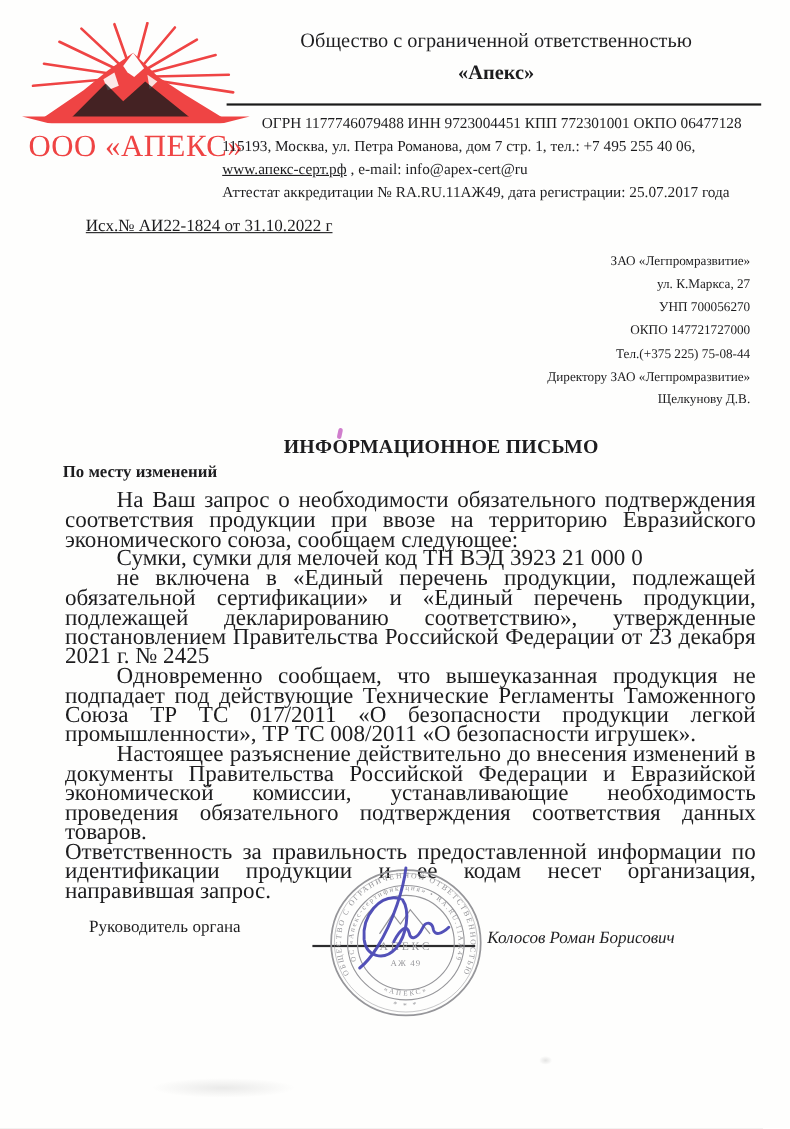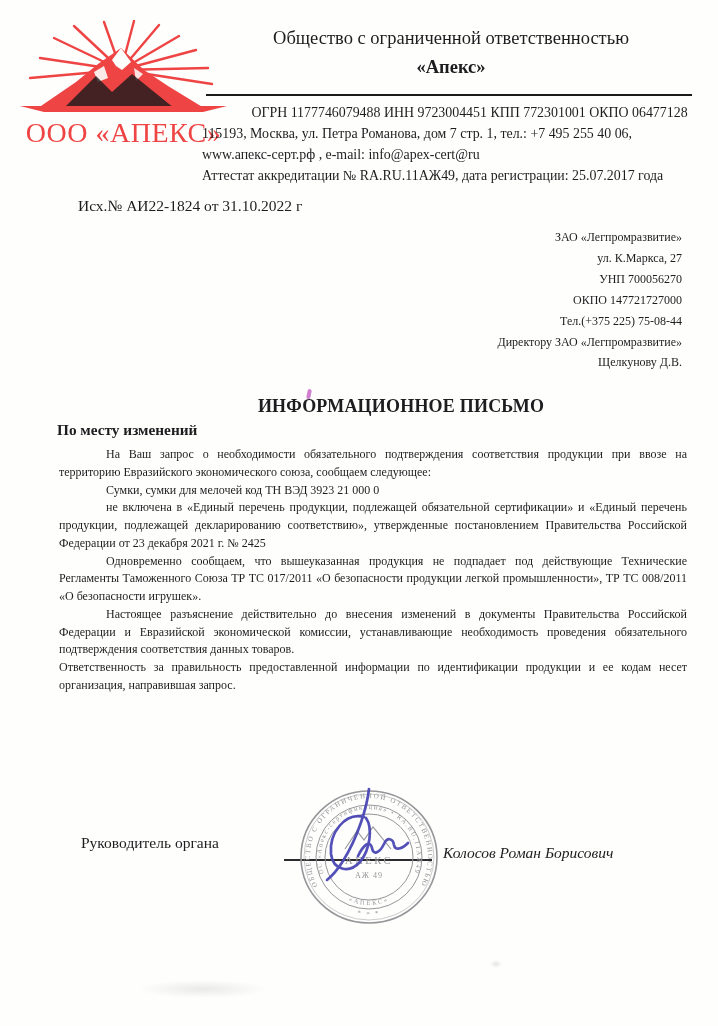--- a/index.html
+++ b/index.html
@@ -12,32 +12,32 @@
   .abs{position:absolute;}
 
   
   .logo-wrap{left:16px;top:20px;width:215px;}
   .logo-caption{font-size:28px;letter-spacing:.5px;margin-top:1px;text-align:center;white-space:nowrap;}
   .org-head{left:205px;top:27px;width:492px;text-align:center;line-height:1.25;}
   .org-type{font-size:18.5px;}
   .org-name{font-size:18.5px;font-weight:bold;margin-top:6px;}
   .head-divider{left:206px;top:94px;width:486px;height:2px;background:#1a1a1a;}
   .head-details{left:202px;top:103px;width:499px;font-size:13.9px;line-height:20.9px;}
-  .head-details .l1{text-indent:36px;text-align:center;}
-  .uline{margin-top:21px;}
+  .head-details .l1{text-indent:36px;}
+  .uline{text-decoration:underline;margin-top:21px;}
 
-  .ref-line{left:78px;top:197px;font-size:15.5px;}
+  .ref-line{left:78px;top:197px;font-size:15.5px;text-decoration:underline;}
 
   .recipient{left:200px;top:227px;width:482px;text-align:right;font-size:12px;line-height:20.9px;}
 
   
   .letter-title{left:0;top:396px;width:718px;text-align:center;font-size:18px;font-weight:bold;letter-spacing:.2px;margin-left:42px;}
   .artifact{left:307px;top:389px;width:3.5px;height:10px;border-radius:2px;transform:rotate(12deg);opacity:.8;background:#c45ec0;}
   .addressed{left:57px;top:421px;font-size:15.3px;font-weight:bold;}
-  .body-text{left:59px;top:446px;width:628px;font-size:12px;line-height:17.75px;text-align:justify;}
+  .body-text{left:59px;top:446px;width:628px;font-size:21px;line-height:17.75px;text-align:justify;}
   .body-text p{margin:0;}
   .body-text p.ind{text-indent:47px;}
 
   
   .sign-role{left:81px;top:832px;font-size:15.5px;line-height:22.5px;}
   .sign-line{left:284px;top:859px;width:148px;height:1.5px;background:#2c2c2e;}
   .signer{left:443px;top:844px;font-size:15.5px;font-style:italic;}
   .stamp-wrap{left:269px;top:757px;width:200px;height:200px;}
   .stamp-wrap svg{display:block;}
 

